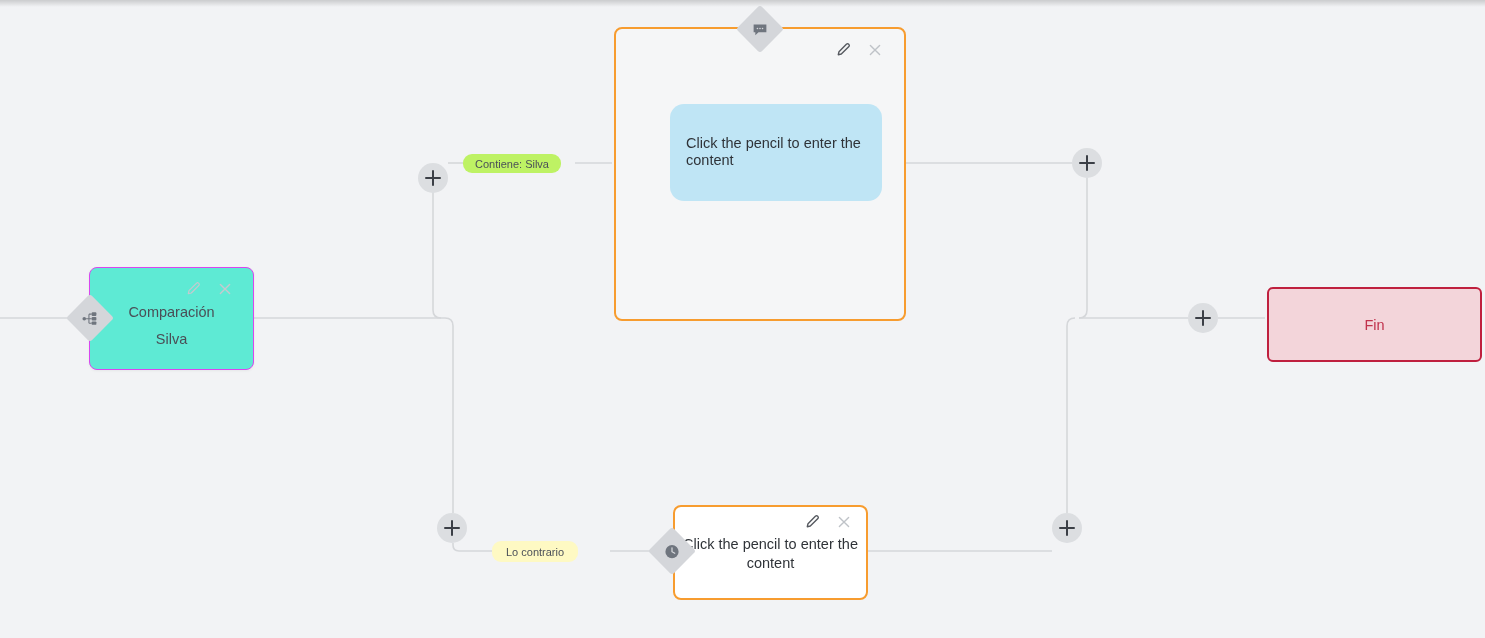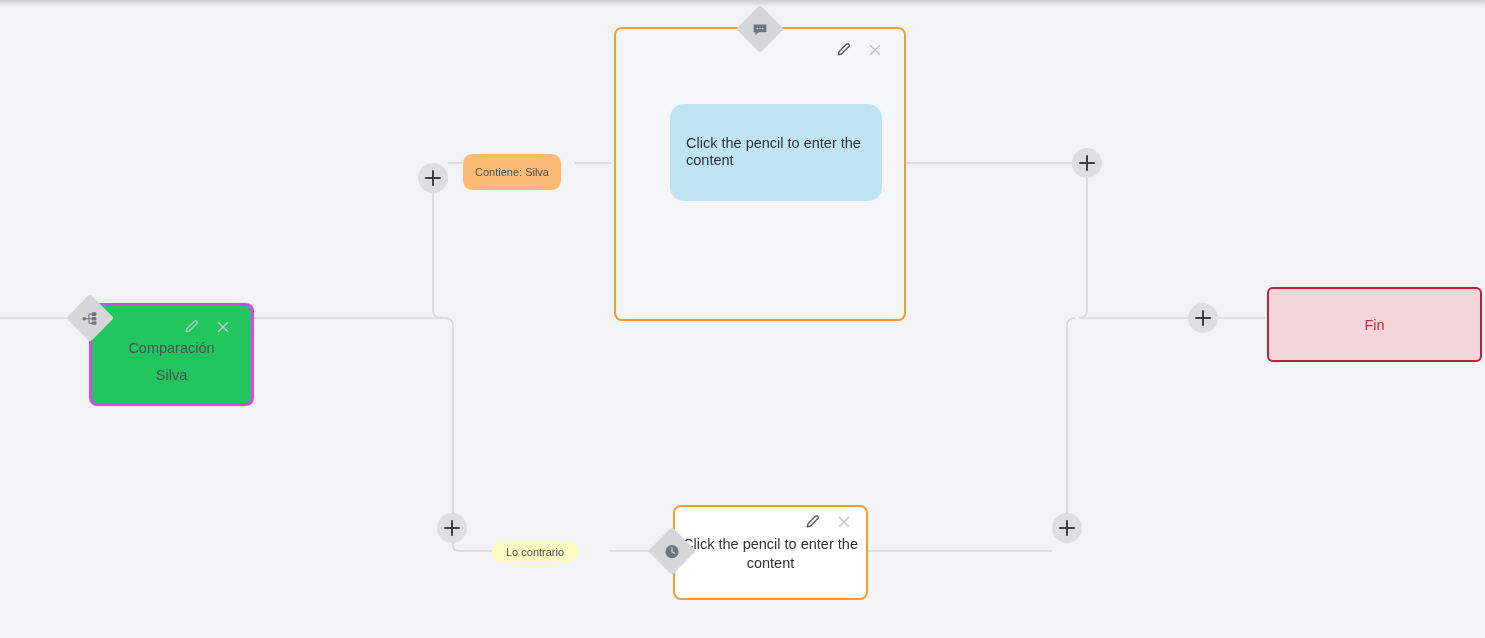--- a/index.html
+++ b/index.html
@@ -42,25 +42,24 @@
   .node {
     position: absolute;
     box-sizing: border-box;
     z-index: 10;
   }
 
   
   .node-compare {
     left: 89px; top: 267px;
     width: 165px; height: 103px;
-    background: #22c55e;
-    border: 3px solid #d946ef;
+    background: #5eead4;
+    border: 1px solid #d946ef;
     border-radius: 8px;
     box-shadow: 0 1px 3px rgba(0,0,0,0.05);
-    margin-top: 36px;
   }
   .node-compare .body {
     display: flex;
     flex-direction: column;
     align-items: center;
     justify-content: center;
     height: 100%;
     gap: 12px;
     padding-top: 14px;
     box-sizing: border-box;
@@ -218,22 +217,22 @@
     border-radius: 9px;
     font-size: 11px;
     color: #4b5058;
     display: flex;
     align-items: center;
     justify-content: center;
     white-space: nowrap;
     box-sizing: border-box;
   }
   .edge-label.gray {
-    background: #fdba74;
-    height: 36px;
+    background: #bef264;
+    height: 19px;
     padding: 0 12px;
   }
   .edge-label.white {
     background: #fef9c3;
     height: 21px;
     padding: 0 14px;
   }
 </style>
 </head>
 <body>

